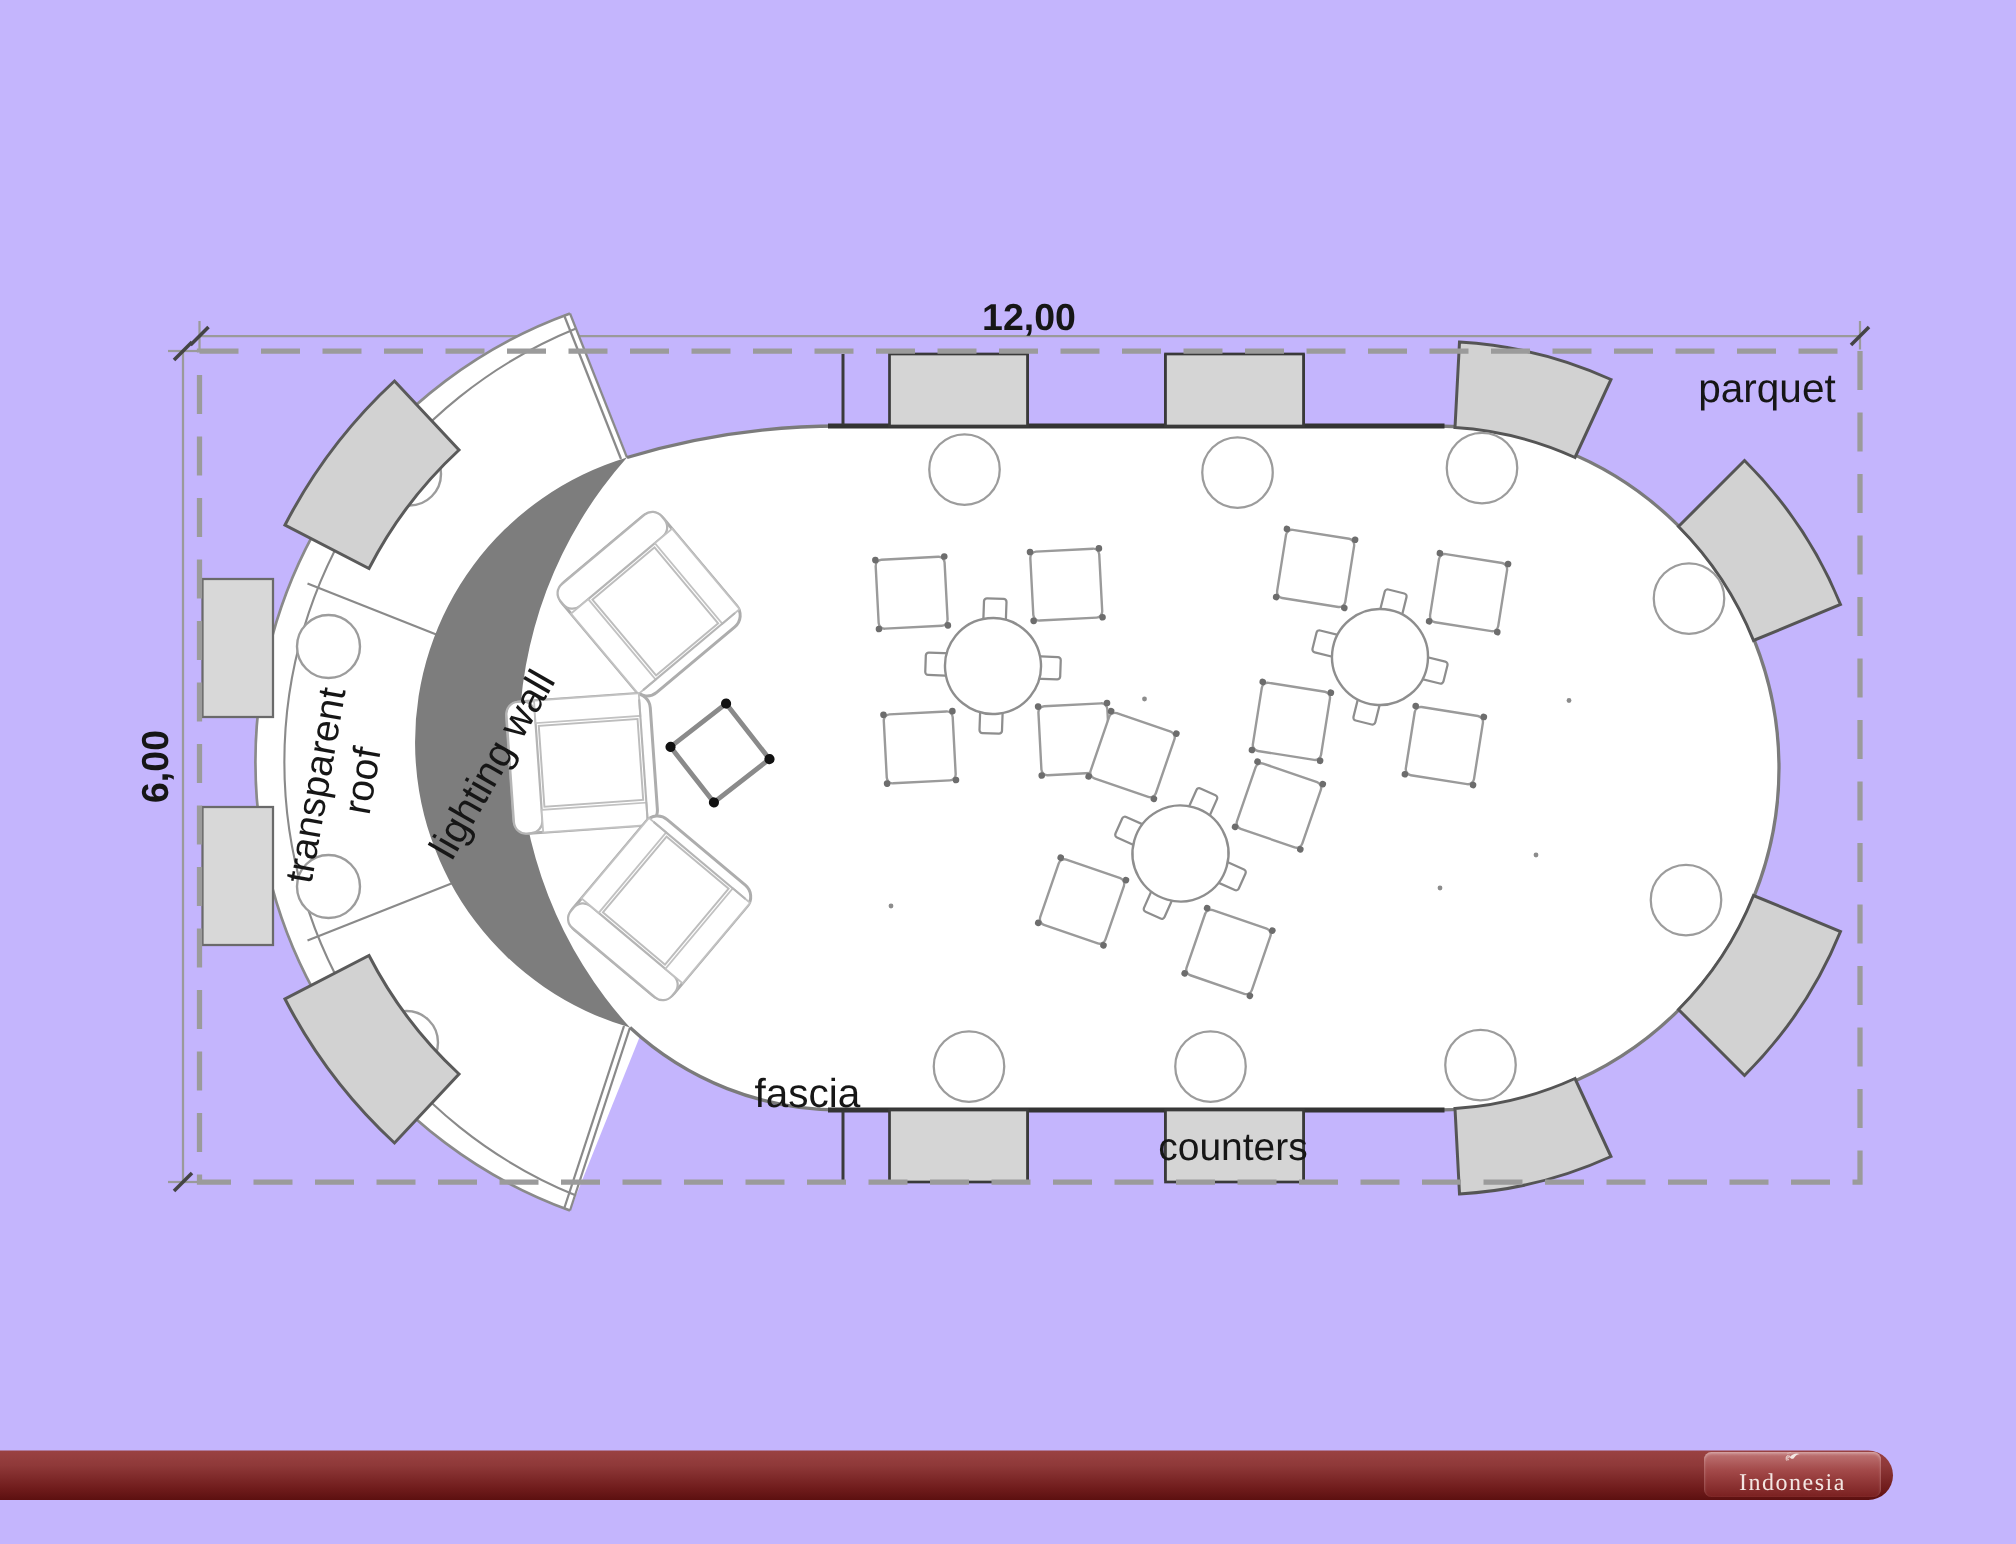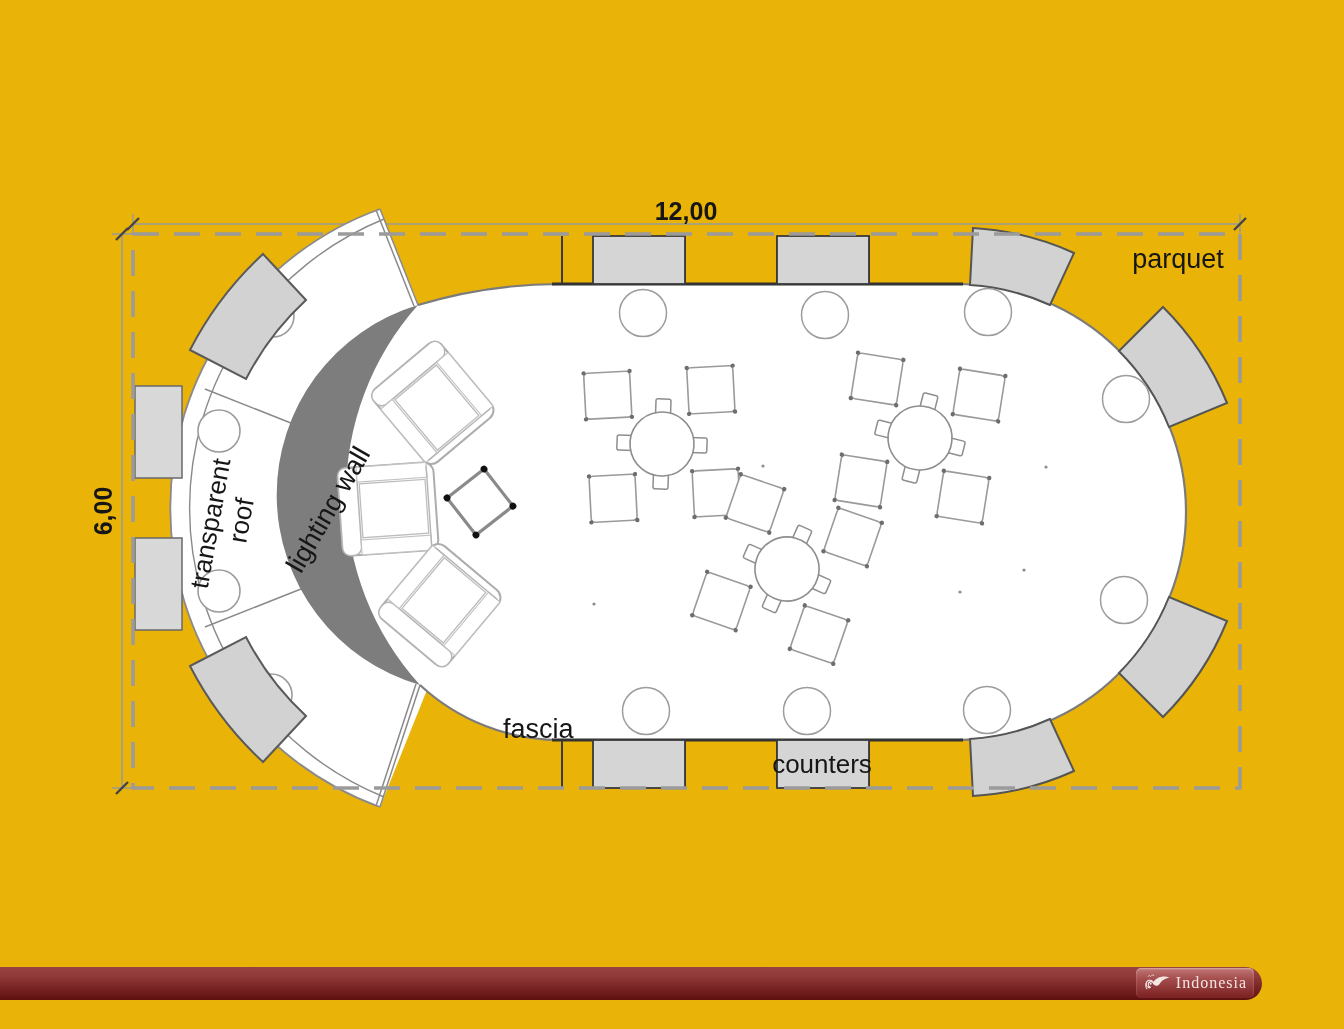--- a/index.html
+++ b/index.html
@@ -1,29 +1,29 @@
 <!DOCTYPE html>
 <html><head>
 <meta charset="utf-8">
 <style>
   html,body{margin:0;padding:0;background:#fff;}
-  .stage{position:relative;width:1344px;height:1029px;background:#eab308;overflow:hidden;
+  .stage{position:relative;width:1344px;height:1029px;background:#c4b5fd;overflow:hidden;
          font-family:"Liberation Sans",sans-serif;text-align:right;}
   .stage svg.plan{position:absolute;left:0;top:0;}
   text{font-family:"Liberation Sans",sans-serif;fill:#161616;}
   .dimtxt{font-size:25px;font-weight:bold;}
   .lbl{font-size:26px;}
   .lbl-big{font-size:27px;}
   .footer-bar{position:absolute;left:0;top:967px;width:1262px;height:33px;
       border-radius:0 17px 17px 0;
       background:linear-gradient(180deg,#9a4242 0%,#8f3939 30%,#6f1b1b 78%,#5c1010 100%);}
   .plaque{position:absolute;left:1136px;top:968px;width:118px;height:30px;border-radius:5px;
       background:linear-gradient(180deg,#c07676 0%,#a34a4a 40%,#7a2020 100%);
       box-shadow:inset 0 1px 2px rgba(255,255,255,.4);
-      display:flex;align-items:center;gap:5px;padding:0 7px;box-sizing:border-box;}
+      display:flex;align-items:center;gap:5px;padding:0 7px;box-sizing:border-box;flex-direction:column;}
   .brand{font-family:"Liberation Serif",serif;font-size:16px;color:#f3e6e2;letter-spacing:1px;white-space:nowrap;}
 </style>
 </head>
 <body>
 
 <div class="stage">
 <svg class="plan" width="1344" height="1029" viewBox="0 0 1344 1029">
   <defs>
     <g id="armchair">
       <rect x="-48" y="-44" width="96" height="88" rx="10" fill="#fff" stroke="#adadad" stroke-width="2"></rect>

